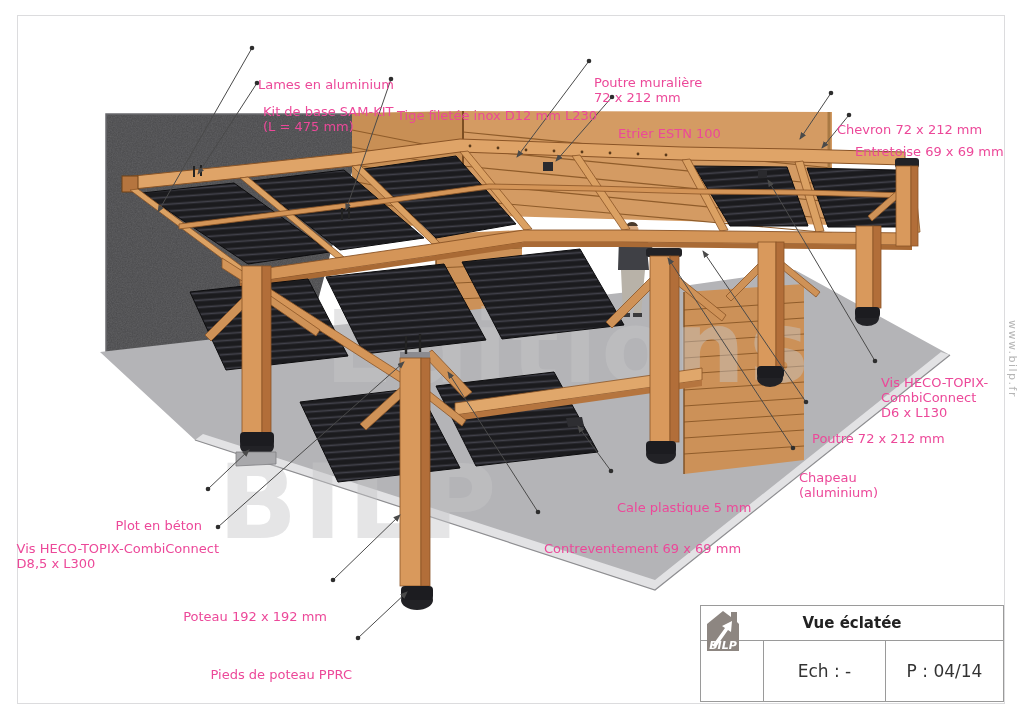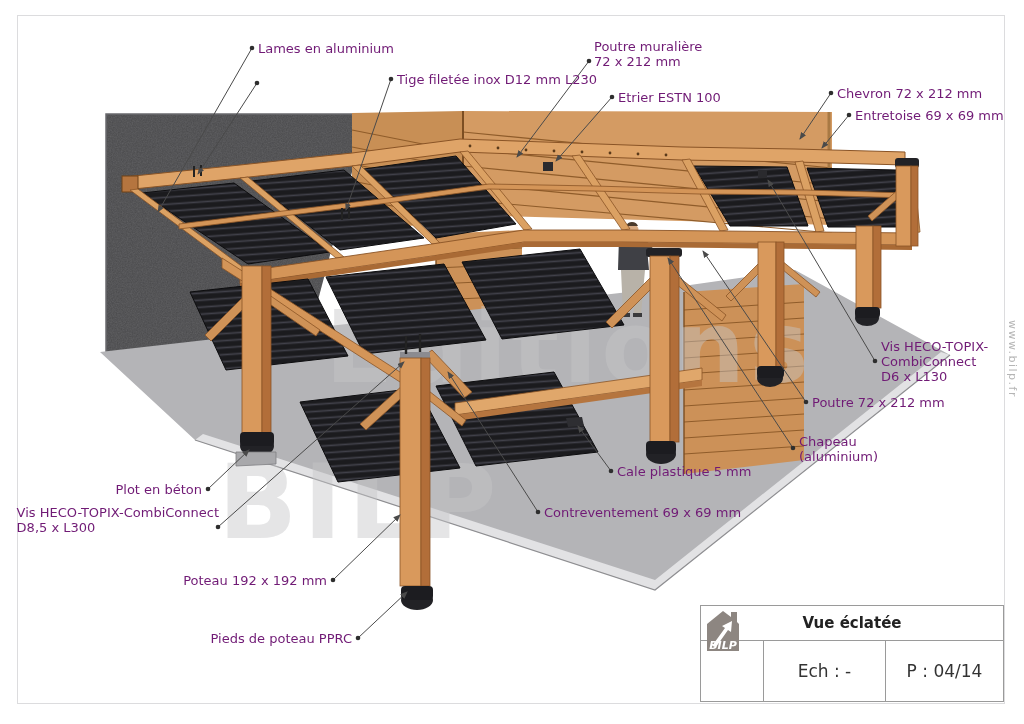--- a/index.html
+++ b/index.html
@@ -1,21 +1,21 @@
 <!DOCTYPE html>
 <html><head>
 <meta charset="utf-8">
 <style>
   html,body{margin:0;padding:0;background:#fff;}
   #stage{position:relative;width:1024px;height:724px;background:#ffffff;overflow:hidden;
          font-family:"DejaVu Sans","Liberation Sans",sans-serif;}
   #page-border{position:absolute;left:17px;top:15px;width:986px;height:687px;
                border:1px solid #dcdcde;pointer-events:none;}
   svg{position:absolute;left:0;top:0;}
-  .lbl{position:absolute;font-size:13px;line-height:15px;color:#701a75;white-space:nowrap;}
+  .lbl{position:absolute;font-size:13px;line-height:15px;color:#ec4899;white-space:nowrap;margin-top:36px;}
   .lbl.left{transform:translateY(-50%);}
   .lbl.right{transform:translate(-100%,-50%);text-align:left;}
   #side-url{position:absolute;left:1006px;top:320px;writing-mode:vertical-rl;
             color:#b5b5b5;font-size:11px;letter-spacing:1.5px;}
   
   #tblock{position:absolute;left:700px;top:605px;width:304px;height:97px;background:#fff;
           border:1px solid #9a9a9a;box-sizing:border-box;display:flex;flex-direction:column;}
   #tblock .trow1{height:34px;border-bottom:1px solid #9a9a9a;display:flex;align-items:center;
                  justify-content:center;font-weight:bold;font-size:15px;color:#222;}
   #tblock .trow2{flex:1;display:flex;}
@@ -283,20 +283,24 @@
           <circle cx="333" cy="580" r="2.3" fill="#2e2e2e" stroke="none"></circle>
         </g>
       <g>
           <line x1="358" y1="638" x2="407" y2="592" marker-end="url(#arr)"></line>
           <circle cx="358" cy="638" r="2.3" fill="#2e2e2e" stroke="none"></circle>
         </g>
     </g>
   </svg>
 
   <div class="lbl left" style="left:258px;top:48px"><span>Lames en aluminium</span></div>
+  <div class="lbl left" style="left:263px;top:83px">
+      <div>Kit de base SAM-KIT</div>
+      <div>(L = 475 mm)</div>
+    </div>
   <div class="lbl left" style="left:397px;top:79px"><span>Tige filetée inox D12 mm L230</span></div>
   <div class="lbl left" style="left:594px;top:54px">
       <div>Poutre muralière</div>
       <div>72 x 212 mm</div>
     </div>
   <div class="lbl left" style="left:618px;top:97px"><span>Etrier ESTN 100</span></div>
   <div class="lbl left" style="left:837px;top:93px"><span>Chevron 72 x 212 mm</span></div>
   <div class="lbl left" style="left:855px;top:115px"><span>Entretoise 69 x 69 mm</span></div>
   <div class="lbl left" style="left:881px;top:361px">
       <div>Vis HECO-TOPIX-</div>

